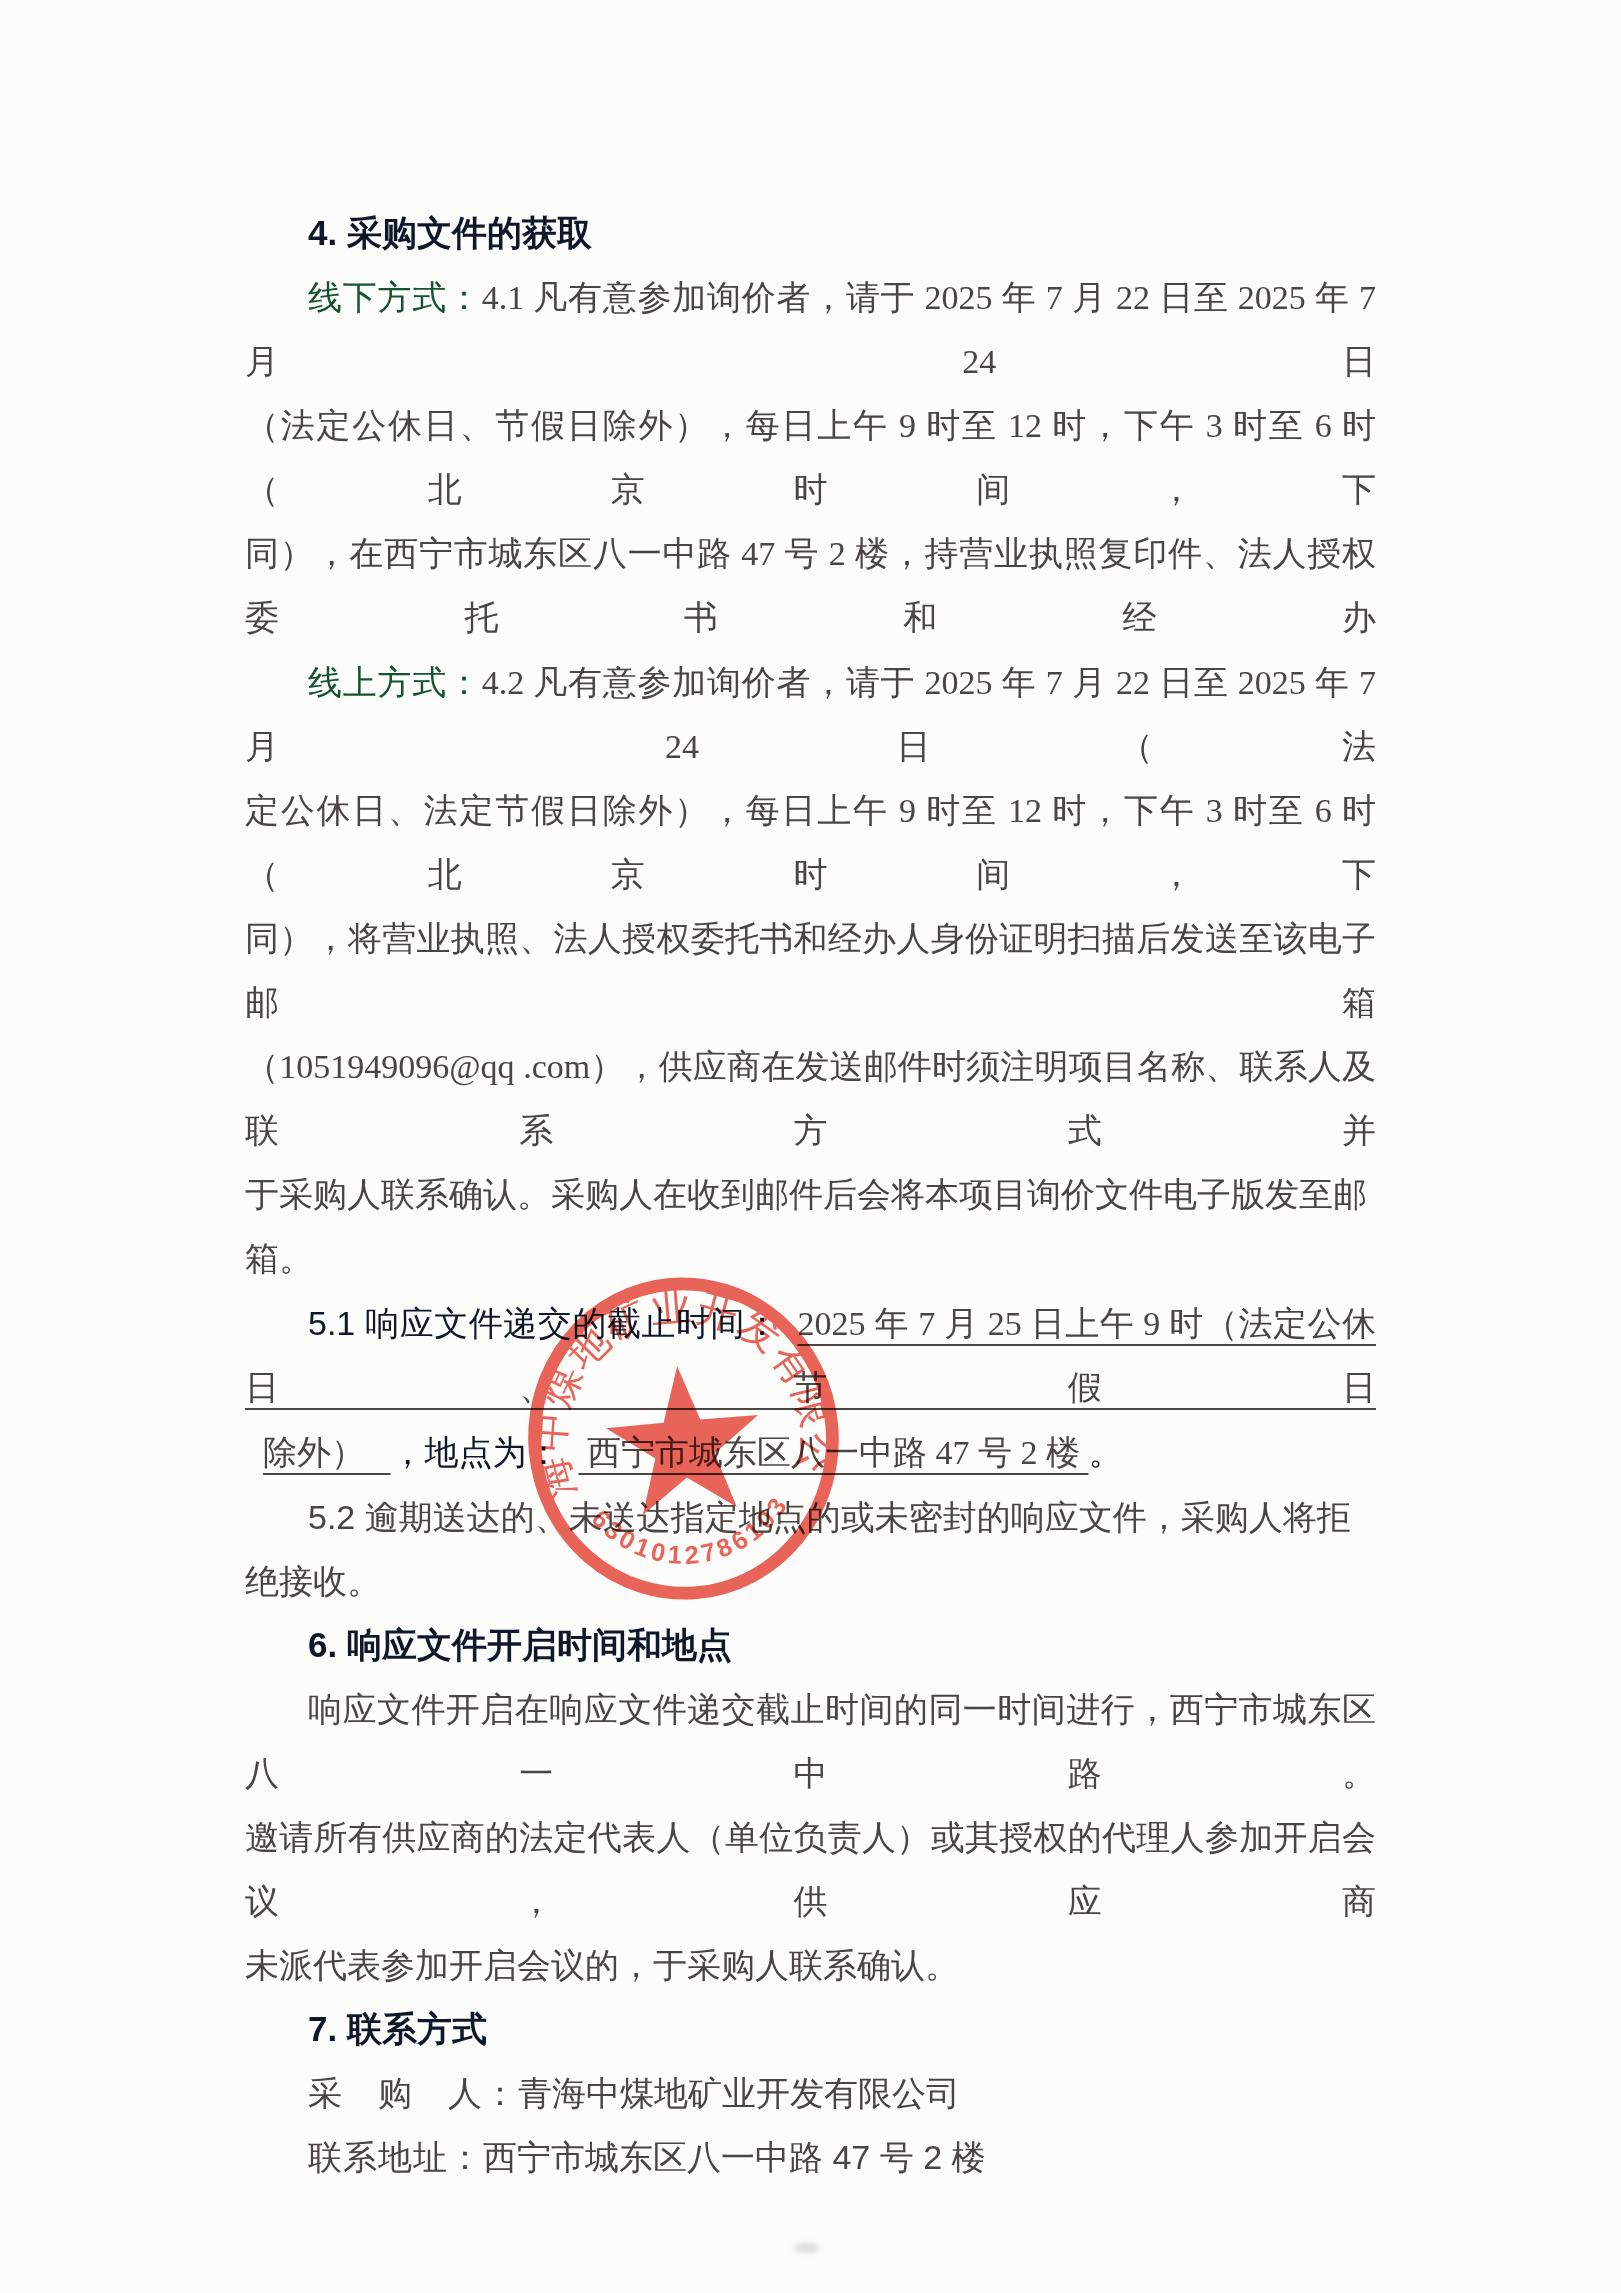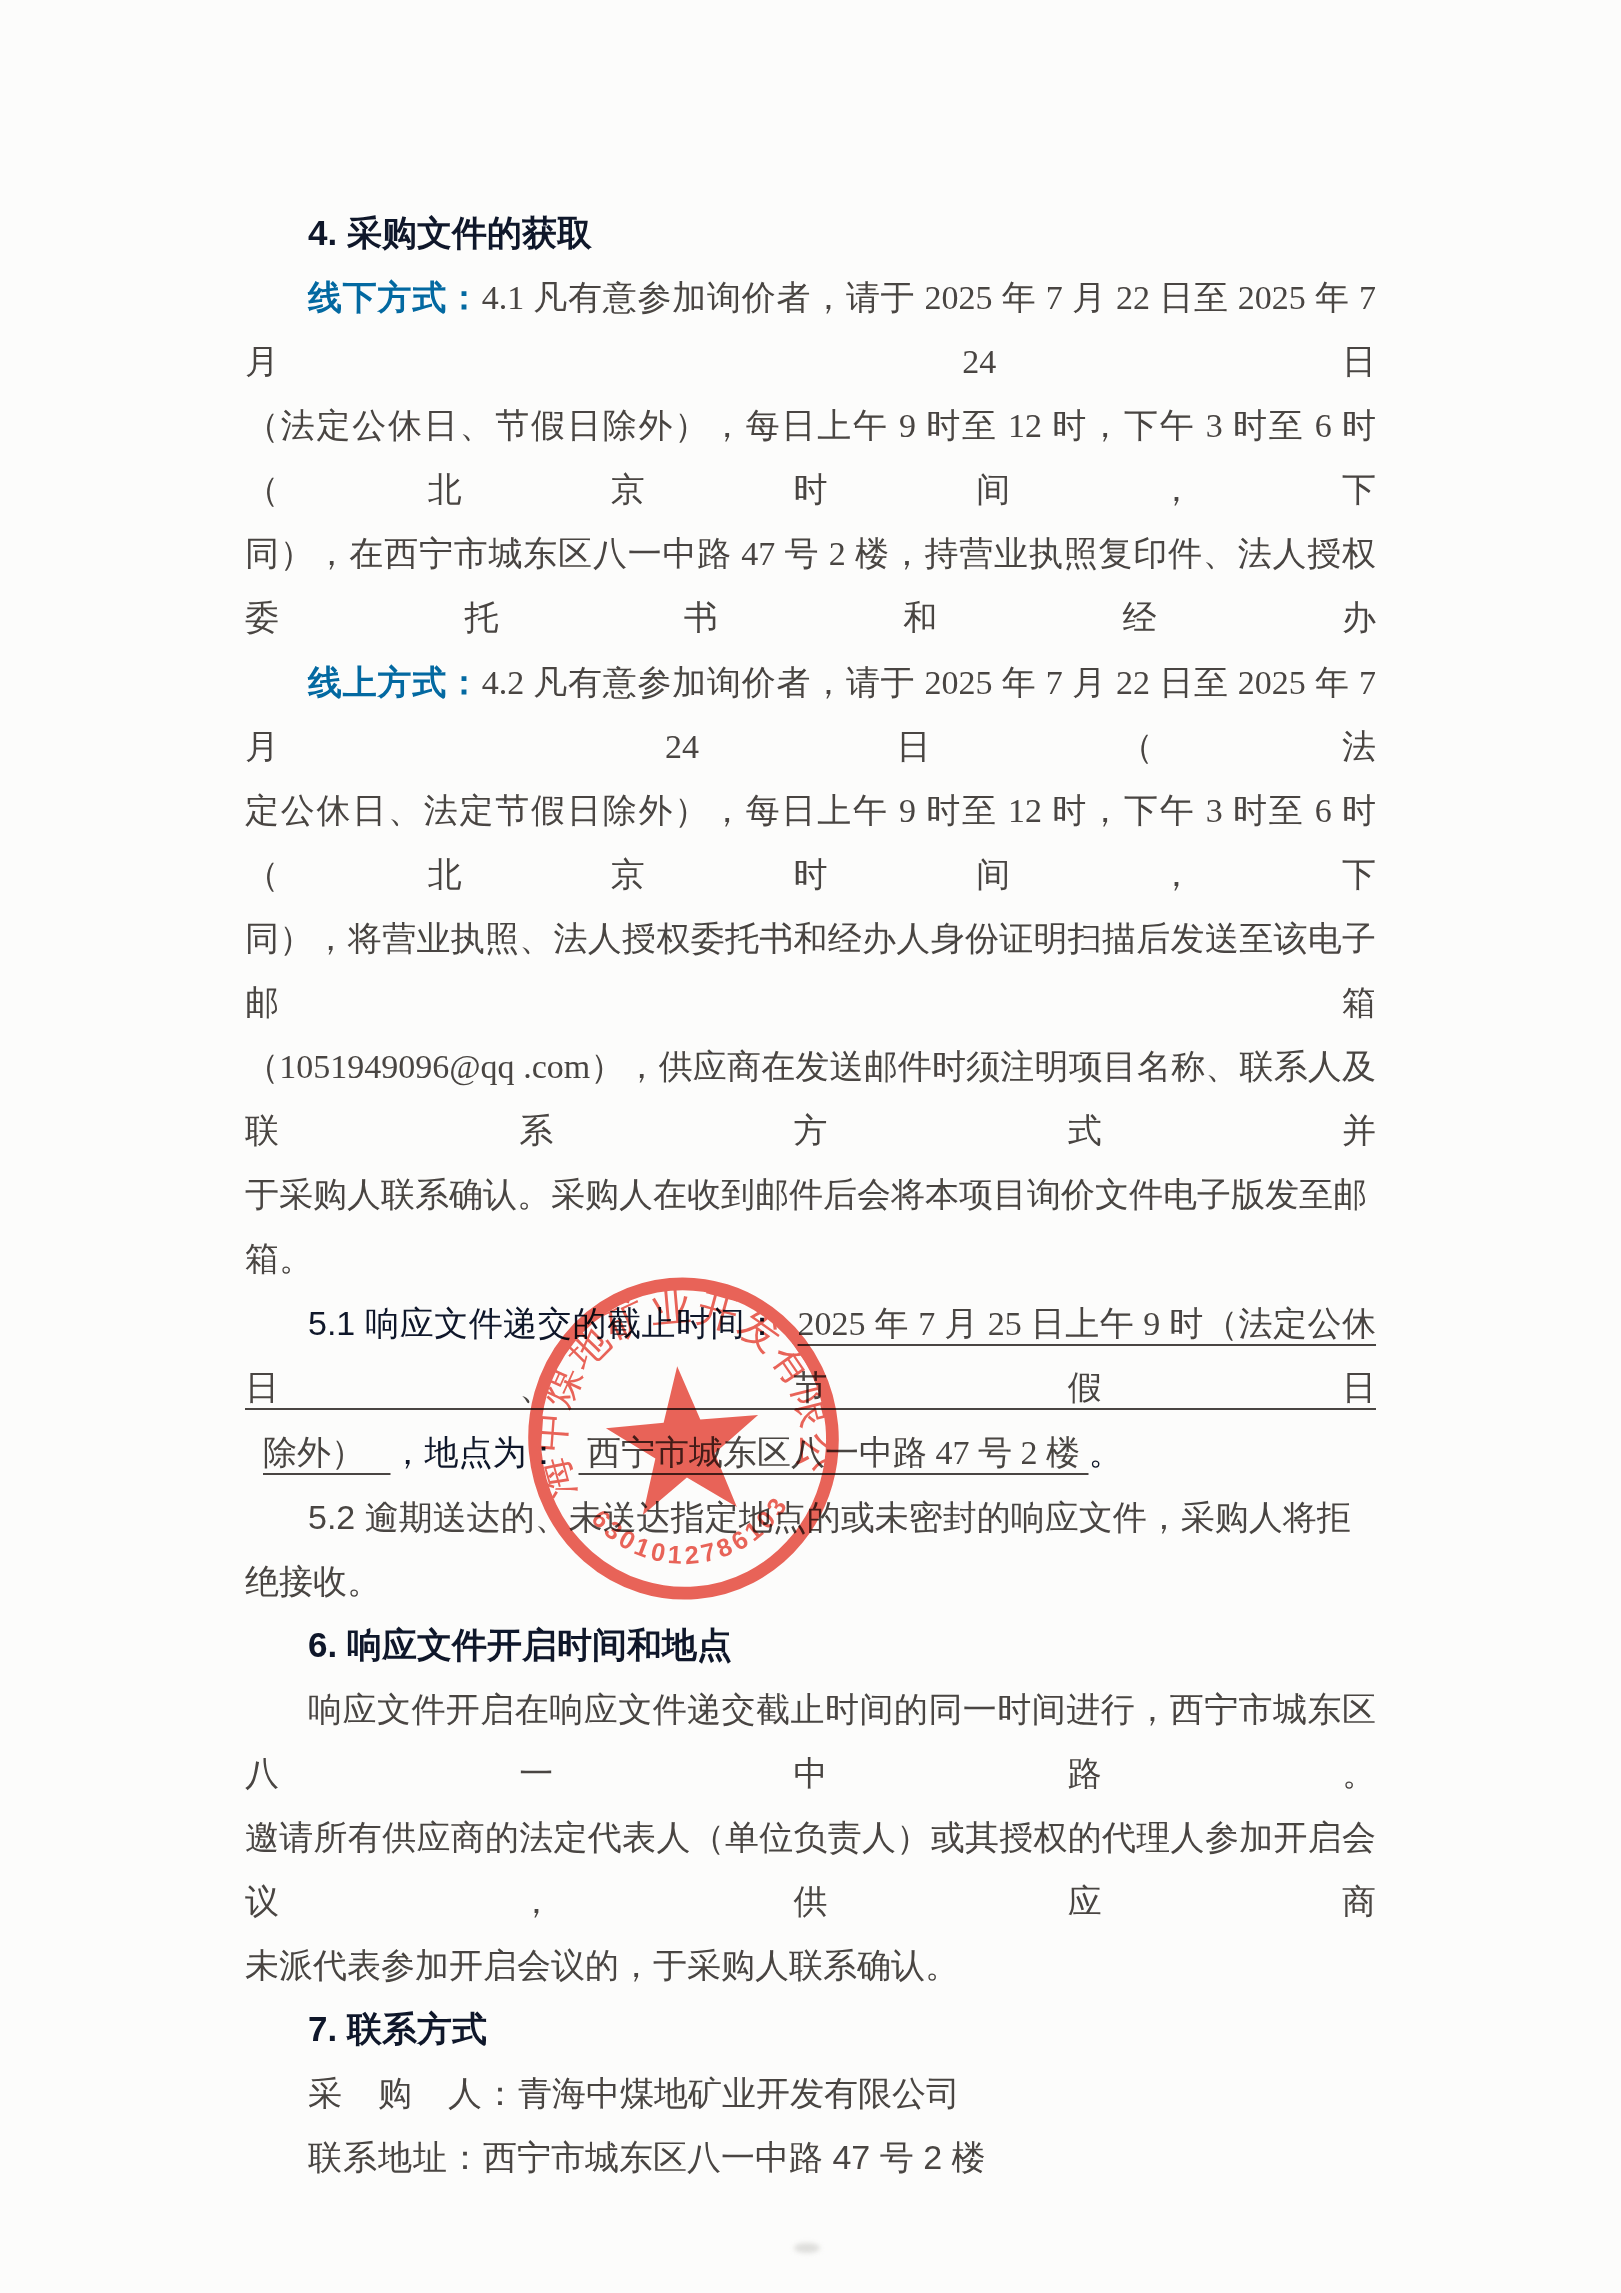--- a/index.html
+++ b/index.html
@@ -10,21 +10,21 @@
     font-family:"Liberation Serif","DejaVu Serif",serif;
   }
   .doc{position:absolute;left:245px;top:201px;width:1131px;}
   .ln{line-height:64px;min-height:64px;}
   .serif{font-family:"Liberation Serif","DejaVu Serif",serif;}
   .sans{font-family:"Liberation Sans","DejaVu Sans",sans-serif;}
   .j{text-align:justify;text-align-last:justify;}
   .ind{text-indent:63px;}
   .hd{font-family:"Liberation Sans","DejaVu Sans",sans-serif;
       font-weight:700;font-size:35px;color:#0f172a;text-indent:63px;}
-  .lbl-b{font-family:"Liberation Sans","DejaVu Sans",sans-serif;font-weight:700;color:#0369a1;}
+  .lbl-b{font-family:"Liberation Sans","DejaVu Sans",sans-serif;font-weight:400;color:#14532d;}
   .u{text-decoration:underline;text-underline-offset:8.8px;text-decoration-thickness:2px;margin-left:18px;}
   .sans-inline{font-family:"Liberation Sans","DejaVu Sans",sans-serif;color:#0f172a;}
   .contact-label{letter-spacing:1px;}
   .stamp{
     position:absolute;left:517px;top:1267px;width:333px;height:343px;
     opacity:.85;mix-blend-mode:multiply;
     transform:rotate(-5deg);
   }
   .artifact{
     position:absolute;left:794px;top:2243px;width:25.5px;height:9.8px;

